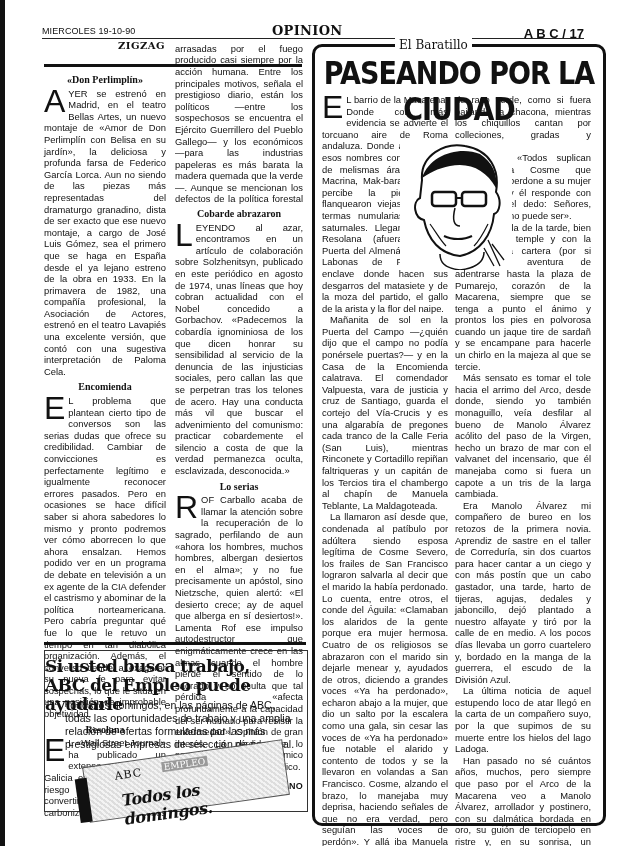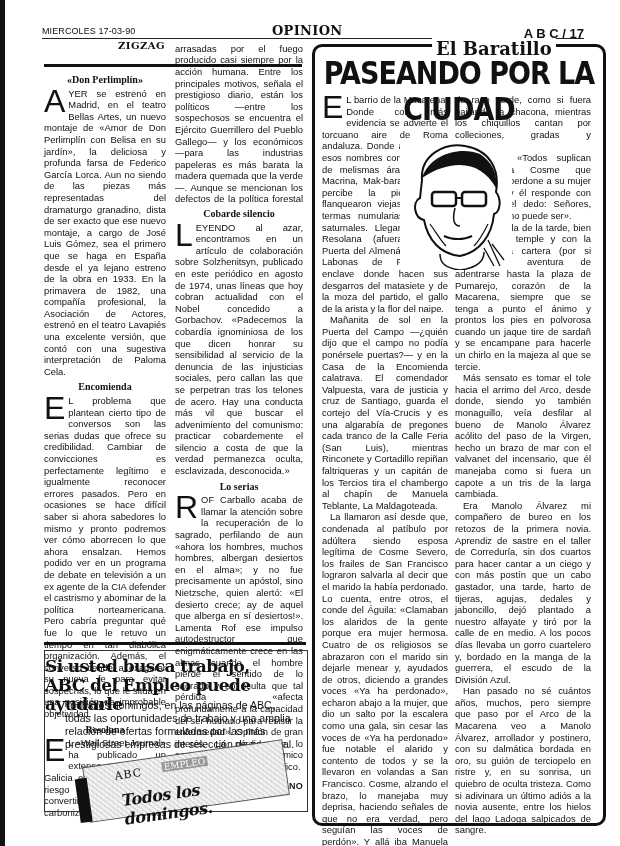--- a/index.html
+++ b/index.html
@@ -27,56 +27,56 @@
   .ad { position:absolute; left:44px; top:650px; width:262px; height:160px; border:1.5px solid #333; border-top-width:1px; }
   .ad .head { position:absolute; left:0; top:6px; width:262px; text-align:left; font-family:"DejaVu Serif", serif; font-weight:bold; font-size:17px; line-height:19px; letter-spacing:-0.6px; }
   .ad .body { position:absolute; left:20px; top:48px; width:232px; font-size:10.6px; line-height:13px; }
   .ad .paper { position:absolute; left:40px; top:102px; width:200px; height:54px; transform:rotate(-8deg); background:repeating-linear-gradient(45deg,#ddd 0 2px,#f3f3f3 2px 4px); border:1px solid #555; }
   .ad .paper .mast { position:absolute; left:30px; top:6px; font-family:"DejaVu Serif", serif; font-size:11px; letter-spacing:1px; }
   .ad .paper .mast2 { position:absolute; left:78px; top:5px; font-family:"DejaVu Serif", serif; font-size:9px; background:#999; color:#fff; padding:0 2px; }
   .ad .paper .tag { position:absolute; left:34px; top:28px; font-family:"DejaVu Serif", serif; font-style:italic; font-weight:bold; font-size:16px; letter-spacing:-0.5px; }
   .ad .paper .spine { position:absolute; left:-10px; top:10px; width:12px; height:44px; background:#111; }
 
   .barat-box { position:absolute; left:312px; top:44px; width:288px; height:776px; border:3px solid #111; border-radius:10px; }
-  .barat-label { position:absolute; left:395px; top:38px; background:#fff; padding:0 4px; font-family:"DejaVu Serif", serif; font-weight:bold; font-size:18px;margin-left:37px; }
+  .barat-label { position:absolute; left:395px; top:38px; background:#fff; padding:0 4px; font-family:"DejaVu Serif", serif; font-weight:normal; font-size:12px; }
   .barat-label:before, .barat-label:after { content:""; }
   .barat-title { position:absolute; left:312px; top:60px; width:294px; text-align:center; font-family:"DejaVu Sans", sans-serif; font-weight:bold; font-size:27px; letter-spacing:-1px; transform:scaleY(1.15); }
 
   #col3 { left:322px; top:94px; width:126px; }
   #col4 { left:455px; top:94px; width:136px; }
   .portrait { float:right; width:72px; height:110px; margin:0 -56px 2px 4px; }
 </style>
 </head>
 <body>
 
 <div class="edge-bar"></div>
 
 <div class="header">
-  <span class="date">MIERCOLES 17-03-90</span>
+  <span class="date">MIERCOLES 19-10-90</span>
   <span class="section">OPINION</span>
   <span class="page">A B C / 17</span>
 </div>
 
 <div class="zigzag-title">ZIGZAG</div>
 <div class="col-rule"></div>
 
 <div class="col" id="col1">
   <div class="sub">«Don Perlimplín»</div>
   <p><span class="drop">A</span><span>YER se estrenó en Madrid, en el teatro Bellas Artes, un nuevo montaje de «Amor de Don Perlimplín con Belisa en su jardín», la deliciosa y profunda farsa de Federico García Lorca. Aun no siendo de las piezas más representadas del dramaturgo granadino, dista de ser exacto que ese nuevo montaje, a cargo de José Luis Gómez, sea el primero que se haga en España desde el ya lejano estreno de la obra en 1933. En la primavera de 1982, una compañía profesional, la Asociación de Actores, estrenó en el teatro Lavapiés una excelente versión, que contó con una sugestiva interpretación de Paloma Cela.</span></p>
   <div class="sub">Encomienda</div>
   <p><span class="drop">E</span><span>L problema que plantean cierto tipo de conversos son las serias dudas que ofrece su credibilidad. Cambiar de convicciones es perfectamente legítimo e igualmente reconocer errores pasados. Pero en ocasiones se hace difícil saber si ahora sabedores lo mismo y pronto podremos ver cómo aborrecen lo que ahora ensalzan. Hemos podido ver en un programa de debate en televisión a un ex agente de la CIA defender el castrismo y abominar de la política norteamericana. Pero cabría preguntar qué fue lo que le retuvo un tiempo en tan diabólica organización. Además, el converso tiende a exagerar su nueva fe para evitar sospechas, lo que le sitúa en una posición de improbable objetividad.</span></p>
   <div class="sub">Resolana</div>
   <p style="height:80px;overflow:hidden"><span class="drop">E</span><span>L «Wall Street Journal» ha publicado un extenso artículo sobre Galicia en el que afirma el riesgo que corre de convertirse en una tierra carbonizada. En los últimos veinte años más de la mitad de sus tierras fueron arrasadas por el fuego producido casi siempre por la acción humana. Entre los principales motivos, señala el prestigioso diario, están los políticos —entre los sospechosos se encuentra el Ejército Guerrillero del Pueblo Gallego— y los económicos —para las industrias papeleras es más barata la madera quemada que la verde—. Aunque se mencionan los defectos de la política forestal gallega, no se omite la grave responsabilidad del Gobierno central por su pasividad o indiferencia. Se trata de una verdadera catástrofe ecológica, aunque, como reconoce el periódico, se está ya un poco más cerca de conseguir el control del problema.</span></p>
 </div>
 
 <div class="col" id="col2">
   <div style="height:160px;overflow:hidden;position:relative">
     <p style="position:absolute;left:0;top:-94px;width:128px">L «Wall Street Journal» ha publicado un extenso artículo sobre Galicia en el que afirma el riesgo que corre de convertirse en una tierra carbonizada. En los últimos veinte años más de la mitad de sus tierras fueron arrasadas por el fuego producido casi siempre por la acción humana. Entre los principales motivos, señala el prestigioso diario, están los políticos —entre los sospechosos se encuentra el Ejército Guerrillero del Pueblo Gallego— y los económicos —para las industrias papeleras es más barata la madera quemada que la verde—. Aunque se mencionan los defectos de la política forestal gallega, no se omite la grave responsabilidad del Gobierno central por su pasividad o indiferencia. Se trata de una verdadera catástrofe ecológica, aunque, como reconoce el periódico, se está ya un poco más cerca de conseguir el control del problema.</p>
   </div>
-  <div class="sub">Cobarde silencio</div>
+  <div class="sub">Cobarde abrazaron</div>
   <p><span class="drop">L</span><span>EYENDO al azar, encontramos en un artículo de colaboración sobre Solzhenitsyn, publicado en este periódico en agosto de 1974, unas líneas que hoy cobran actualidad con el Nobel concedido a Gorbachov. «Padecemos la cobardía ignominiosa de los que dicen honrar su sensibilidad al servicio de la denuncia de las injusticias sociales, pero callan las que se perpetran tras los telones de acero. Hay una conducta más vil que buscar el advenimiento del comunismo: practicar cobardemente el silencio a costa de que la verdad permanezca oculta, esclavizada, desconocida.»</span></p>
   <div class="sub">Lo serias</div>
   <p><span class="drop">R</span><span>OF Carballo acaba de llamar la atención sobre la recuperación de lo sagrado, perfilando de aun «ahora los hombres, muchos hombres, albergan desiertos en el alma»; y no fue precisamente un apóstol, sino Nietzsche, quien alertó: «El desierto crece; ay de aquel que alberga en sí desiertos!». Lamenta Rof ese impulso autodestructor que enigmáticamente crece en las almas cuando el hombre pierde el sentido de lo sagrado y no oculta que tal pérdida «afecta profundamente a la capacidad del ser humano para resistir la enfermedad». Opinión de gran interés. La pérdida de lo sagrado interesa al académico como hombre y como médico.</span></p>
   <div class="sign">ADRIANO</div>
 </div>
 
 <div class="ad-rule"></div>
 <div class="ad">
   <div class="head">
     <div>Si usted busca trabajo,</div>
@@ -101,20 +101,21 @@
   <p class="ind">Mañanita de sol en la Puerta del Campo —¿quién dijo que el campo no podía ponérsele puertas?— y en la Casa de la Encomienda calatrava. El comendador Valpuesta, vara de justicia y cruz de Santiago, guarda el cortejo del Vía-Crucis y es una algarabía de pregones cada tranco de la Calle Feria (San Luis), mientras Rinconete y Cortadillo repiñan faltriqueras y un capitán de los Tercios tira el chambergo al chapín de Manuela Teblante, La Maldagoteada.</p>
   <p class="ind">La llamaron así desde que, condenada al patíbulo por adúltera siendo esposa legítima de Cosme Severo, los frailes de San Francisco lograron salvarla al decir que el marido la había perdonado. Lo cuenta, entre otros, el conde del Águila: «Clamaban los alaridos de la gente porque era mujer hermosa. Cuatro de os religiosos se abrazaron con el marido sin dejarle menear y, ayudados de otros, diciendo a grandes voces «Ya ha perdonado», echaron abajo a la mujer, que dio un salto por la escalera como una gala, sin cesar las voces de «Ya ha perdonado» fue notable el alarido y contento de todos y se la llevaron en volandas a San Francisco. Cosme, alzando el brazo, lo manejaba muy deprisa, haciendo señales de que no era verdad, pero seguían las voces de perdón». Y allá iba Manuela Teblante comiéndose el mundo, hecha en la cara cruela en la niña de los ojos, contoneo de caderas, timbreña la cintura y el repique de los pies con chapines</p>
 </div>
 
 <div class="col" id="col4">
   <p>de raso verde, como si fuera bailando la chacona, mientras los chiquillos cantan por colleciones, gradas y mentideros:</p>
   <p class="ind" style="margin-left:54px">«Todos suplican a Cosme que perdone a su mujer y él responde con el dedo: Señores, no puede ser».</p>
   <p class="ind">Ya a la caída de la tarde, bien dispuesto el temple y con la mano en la cartera (por si acaso), la aventura de adentrarse hasta la plaza de Pumarejo, corazón de la Macarena, siempre que se tenga a punto el ánimo y prontos los pies en polvorosa cuando un jaque tire de sardañ y se encampane para hacerle un chirlo en la majeza al que se tercie.</p>
   <p class="ind">Más sensato es tomar el tole hacia el arrimo del Arco, desde donde, siendo yo también monaguillo, veía desfilar al bueno de Manolo Álvarez acólito del paso de la Virgen, hecho un brazo de mar con el valvanet del incensario, que él manejaba como si fuera un capote a un tris de la larga cambiada.</p>
   <p class="ind">Era Manolo Álvarez mi compañero de bureo en los retozos de la primera novia. Aprendiz de sastre en el taller de Correduría, sin dos cuartos para hacer cantar a un ciego y con más postín que un cabo gastador, una tarde, harto de tijeras, agujas, dedales y jaboncillo, dejó plantado a nuestro alfayate y tiró por la calle de en medio. A los pocos días llevaba un gorro cuartelero y, bordado en la manga de la guerrera, el escudo de la División Azul.</p>
+  <p class="ind">La última noticia de aquel estupendo loco de atar llegó en la carta de un compañero suyo, por la que supimos de su muerte entre los hielos del lago Ladoga.</p>
   <p class="ind">Han pasado no sé cuántos años, muchos, pero siempre que paso por el Arco de la Macarena veo a Manolo Álvarez, arrollador y postinero, con su dalmática bordada en oro, su guión de terciopelo en ristre y, en su sonrisa, un quiebro de oculta tristeza. Como si adivinara un último adiós a la novia ausente, entre los hielos del lago Ladoga salpicados de sangre.</p>
 
 </div>
 
 <svg style="position:absolute;left:400px;top:140px;width:112px;height:130px;background:#fff" viewBox="0 0 112 130">
   <path d="M22 40 C20 15 45 2 65 6 C90 10 100 30 96 52 C102 60 100 72 94 74 C92 95 80 112 60 116 C40 114 28 100 24 80 C14 78 12 62 20 58 Z" fill="#fff" stroke="#111" stroke-width="2"></path>
   <path d="M22 38 C30 14 60 6 80 14 C92 22 98 34 96 48 C86 30 70 22 50 26 C38 28 28 34 22 38 Z" fill="#111"></path>
   <rect x="32" y="52" width="24" height="14" rx="3" fill="none" stroke="#111" stroke-width="2.5"></rect>
   <rect x="62" y="52" width="24" height="14" rx="3" fill="none" stroke="#111" stroke-width="2.5"></rect>
   <line x1="56" y1="58" x2="62" y2="58" stroke="#111" stroke-width="2"></line>

